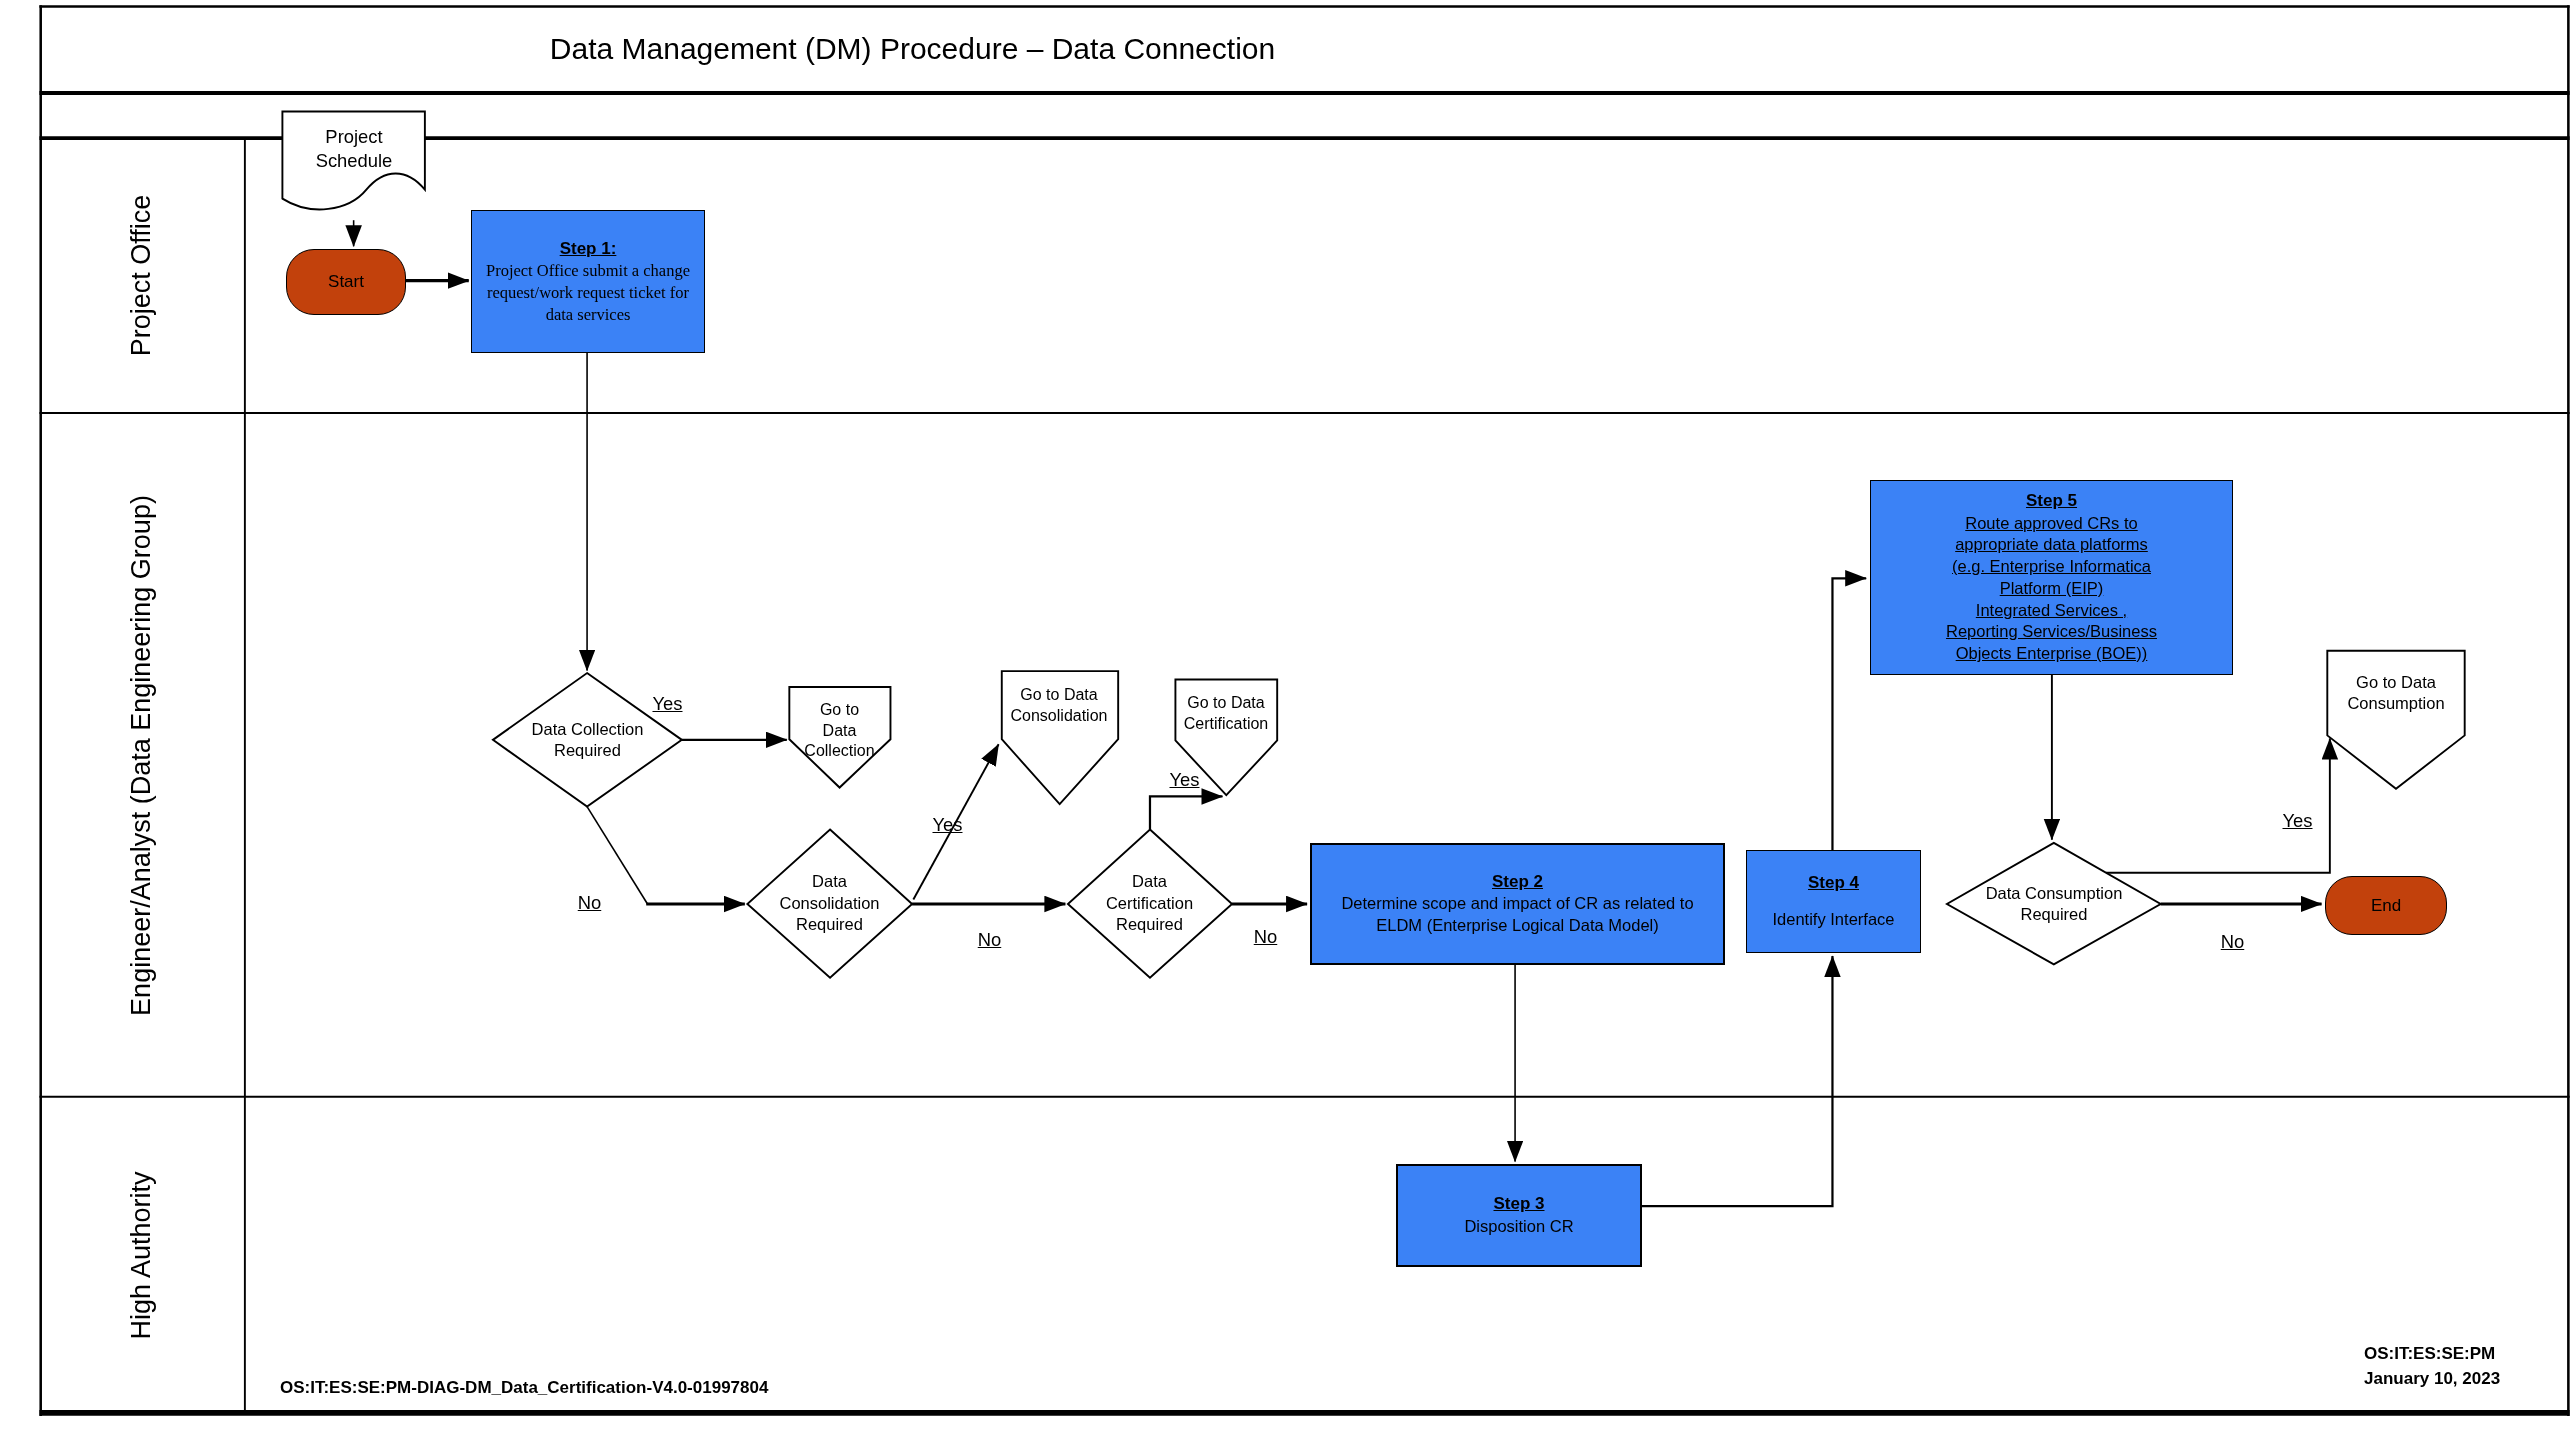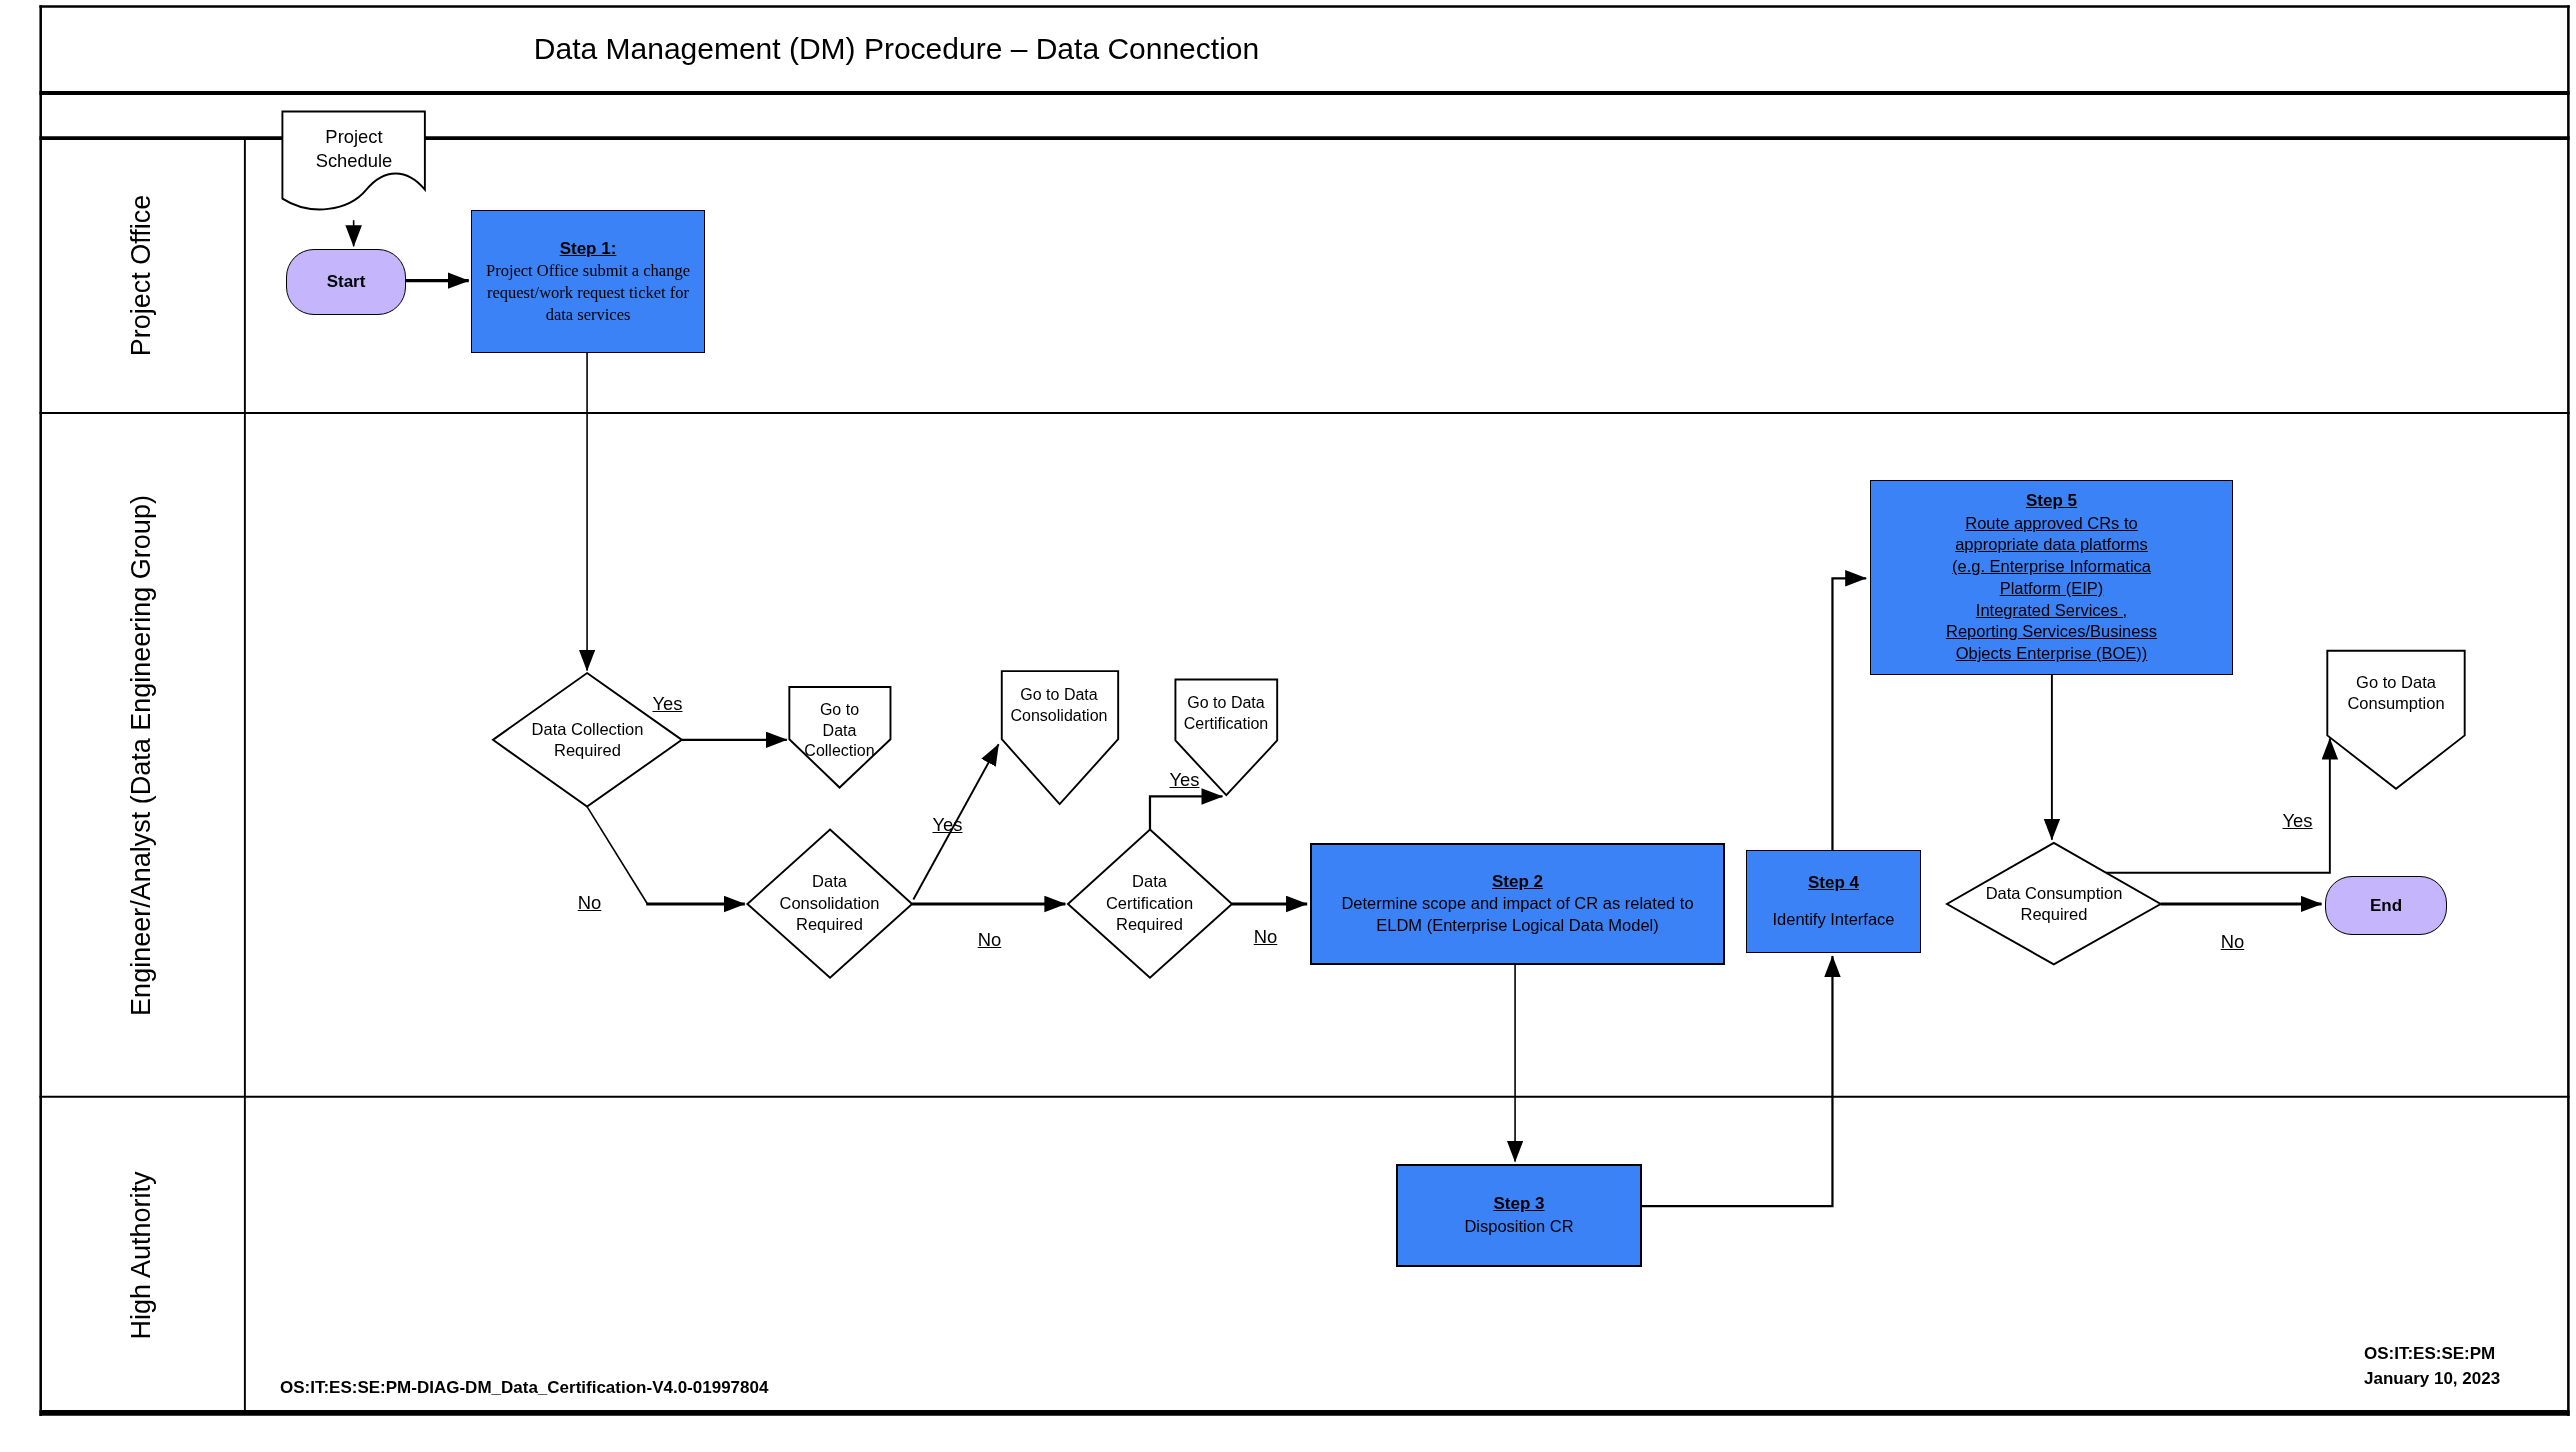--- a/index.html
+++ b/index.html
@@ -6,22 +6,22 @@
   #stage{position:relative;width:2576px;height:1453px;background:#ffffff;overflow:hidden;
          font-family:"Liberation Sans",sans-serif;color:#000;}
   #stage svg{position:absolute;left:0;top:0;}
   .txt{position:absolute;display:flex;align-items:center;justify-content:center;
        text-align:center;white-space:pre-line;line-height:1.3;}
   .stepbox{position:absolute;border:2.5px solid #000;background:#3b82f6;display:flex;
            flex-direction:column;align-items:center;justify-content:center;
            text-align:center;white-space:pre-line;line-height:1.32;}
   .hdr{font-weight:bold;text-decoration:underline;font-size:17px;}
   .bdy{font-size:16.5px;}
-  .oval{position:absolute;border:1.9px solid #000;background:#c4b5fd;display:flex;
-        align-items:center;justify-content:center;font-size:17px;font-weight:bold;}
+  .oval{position:absolute;border:1.9px solid #000;background:#c2410c;display:flex;
+        align-items:center;justify-content:center;font-size:17px;}
   .lane{position:absolute;left:39px;width:205px;display:flex;align-items:center;
         justify-content:center;}
   .lane span{transform:rotate(-90deg);white-space:nowrap;font-size:27px;}
   .edge-label{font-size:18.4px;text-decoration:underline;}
   .node-label{font-size:16.5px;}
   .pent-label{font-size:16px;}
   .footer{font-size:17px;line-height:1.45;font-weight:bold;}
 </style>
 </head>
 <body>
@@ -71,21 +71,21 @@
       <line x1="1937" y1="1421" x2="2055" y2="1421" stroke-width="4.5" marker-end="url(#ah)"></line>
       <line x1="2382" y1="1511" x2="2382" y2="1826" stroke-width="2.5" marker-end="url(#ah)"></line>
       <polyline points="2575,1896 2881,1896 2881,1503" stroke-width="3.5" marker-end="url(#ah)"></polyline>
       <polyline points="2881,1337 2881,909 2934,909" stroke-width="3.5" marker-end="url(#ah)"></polyline>
       <line x1="3226" y1="1059" x2="3226" y2="1320" stroke-width="3" marker-end="url(#ah)"></line>
       <polyline points="3311,1372 3663,1372 3663,1161" stroke-width="3" marker-end="url(#ah)"></polyline>
       <line x1="3397" y1="1421" x2="3650" y2="1421" stroke-width="4.5" marker-end="url(#ah)"></line>
     </g>
   </svg>
 
-  <div class="txt" style="left:445px;top:25.4px;width:903px;height:47px;font-size:30px;">Data Management (DM) Procedure – Data Connection</div>
+  <div class="txt" style="left:461px;top:25.4px;width:903px;height:47px;font-size:30px;">Data Management (DM) Procedure – Data Connection</div>
 
   <div class="lane" style="top:138px;height:275px;">
     <span>Project Office</span>
   </div>
   <div class="lane" style="top:413px;height:684px;">
     <span>Engineer/Analyst (Data Engineering Group)</span>
   </div>
   <div class="lane" style="top:1097px;height:316px;">
     <span>High Authority</span>
   </div>

